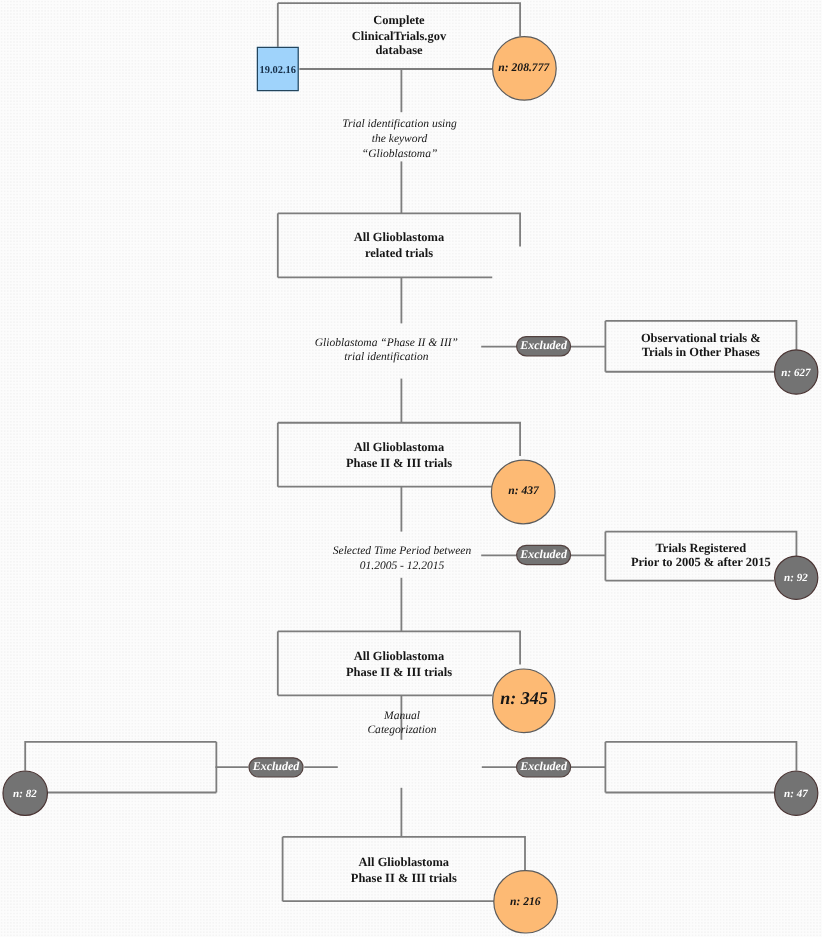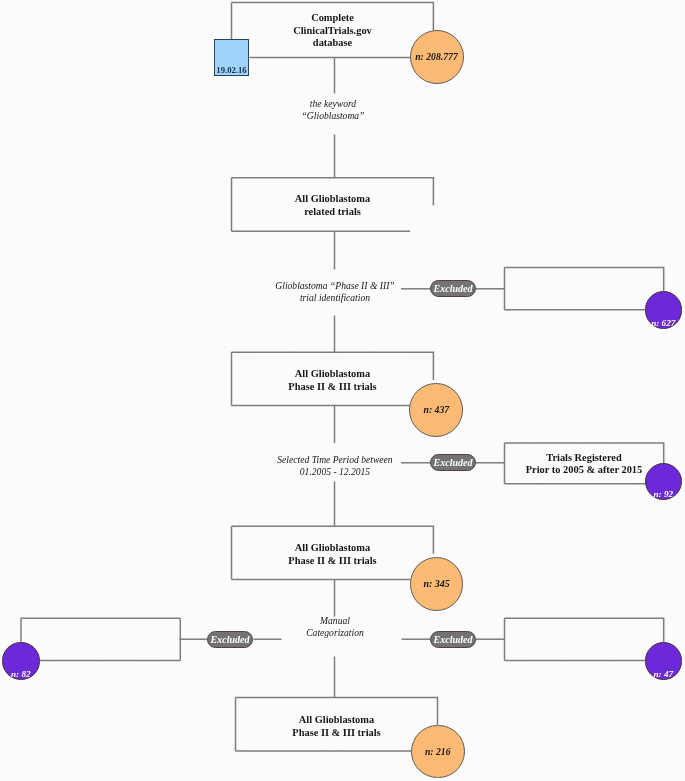--- a/index.html
+++ b/index.html
@@ -23,31 +23,31 @@
     background:transparent;
     display:flex;flex-direction:column;align-items:center;justify-content:center;
     font-weight:bold;font-size:10.4px;line-height:12.6px;color:#161616;
     text-align:center;
   }
   .box .ln{display:block;white-space:pre;}
   .bluebox{
     position:absolute;box-sizing:border-box;
     border:1.4px solid #24455c;
     background:#9fd3fb;
-    display:flex;align-items:flex-end;justify-content:center;
+    display:flex;align-items:center;justify-content:center;
     font-weight:bold;font-size:8.7px;color:#17304a;
   }
   .circ{
     position:absolute;box-sizing:border-box;border-radius:50%;
     display:flex;align-items:center;justify-content:center;
     font-style:italic;font-weight:bold;
     text-align:center;white-space:nowrap;
   }
   .circ.yellow{background:#fdba74;border:1.6px solid #5c5c5c;color:#161616;}
-  .circ.red{background:#6d28d9;border:1.5px solid #4a3433;color:#ffffff;align-items:flex-end;}
+  .circ.red{background:#737373;border:1.5px solid #4a3433;color:#ffffff;}
   .lbl{
     position:absolute;
     font-style:italic;font-size:9.6px;line-height:12.6px;color:#161616;
     text-align:center;white-space:nowrap;
   }
   .lbl .ln{display:block;}
   .pill{
     position:absolute;box-sizing:border-box;
     background:#737373;border:1.7px solid #52413f;border-radius:999px;
     display:flex;align-items:center;justify-content:center;
@@ -127,36 +127,41 @@
   <span class="ln">database</span>
 </div>
 <div class="bluebox" style="left:214px;top:39px;width:35px;height:37px;">
       <span>19.02.16</span>
     </div>
 <div class="circ yellow" style="left:409.5px;top:29.8px;width:54px;height:54px;font-size:9.7px;">
       <span>n: 208.777</span>
     </div>
 
 <div class="lbl" style="left:233px;top:93.5px;width:200px;padding-top:4px;">
+  <span class="ln">Trial identification using</span>
   <span class="ln">the keyword</span>
   <span class="ln">“Glioblastoma”</span>
 </div>
 
 <div class="box" style="left:231px;top:177px;width:203px;height:54px;padding-top:3px;">
   <span class="ln">All Glioblastoma</span>
   <span class="ln">related trials</span>
 </div>
 
-<div class="lbl" style="left:265px;top:270px;width:140px;padding-top:9.5px;padding-bottom:11px;">
+<div class="lbl" style="left:252px;top:270px;width:140px;padding-top:9.5px;padding-bottom:11px;">
   <span class="ln">Glioblastoma “Phase II &amp; III”</span>
   <span class="ln">trial identification</span>
 </div>
 <div class="pill" style="left:430px;top:280px;width:46px;height:17px;">
       <span>Excluded</span>
     </div>
+<div class="box" style="left:504px;top:268.5px;width:160px;height:41.3px;">
+  <span class="ln">Observational trials &amp;</span>
+  <span class="ln">Trials in Other Phases</span>
+</div>
 <div class="circ red" style="left:644.5px;top:291.2px;width:37.5px;height:37.5px;font-size:9.2px;">
       <span>n: 627</span>
     </div>
 
 <div class="box" style="left:231px;top:352px;width:203px;height:53px;padding-top:4px;">
   <span class="ln">All Glioblastoma</span>
   <span class="ln">Phase II &amp; III trials</span>
 </div>
 <div class="circ yellow" style="left:409.3px;top:382.5px;width:54px;height:54px;font-size:9.7px;">
       <span>n: 437</span>
@@ -174,25 +179,25 @@
   <span class="ln">Prior to 2005 &amp; after 2015</span>
 </div>
 <div class="circ red" style="left:644.5px;top:462.5px;width:37.5px;height:37.5px;font-size:9.2px;">
       <span>n: 92</span>
     </div>
 
 <div class="box" style="left:231px;top:526px;width:203px;height:53px;padding-top:4px;">
   <span class="ln">All Glioblastoma</span>
   <span class="ln">Phase II &amp; III trials</span>
 </div>
-<div class="circ yellow" style="left:409.8px;top:557px;width:53.6px;height:53.6px;font-size:10px;">
+<div class="circ yellow" style="left:409.8px;top:557px;width:53.6px;height:53.6px;font-size:15px;">
       <span>n: 345</span>
     </div>
 
-<div class="lbl" style="left:290px;top:604px;width:90px;padding-top:10.5px;padding-bottom:4.5px;">
+<div class="lbl" style="left:290px;top:580px;width:90px;padding-top:10.5px;padding-bottom:4.5px;">
   <span class="ln">Manual</span>
   <span class="ln">Categorization</span>
 </div>
 <div class="pill" style="left:207px;top:631px;width:46px;height:17px;">
       <span>Excluded</span>
     </div>
 <div class="circ red" style="left:2px;top:642.2px;width:37.5px;height:37.5px;font-size:9.2px;">
       <span>n: 82</span>
     </div>
 

